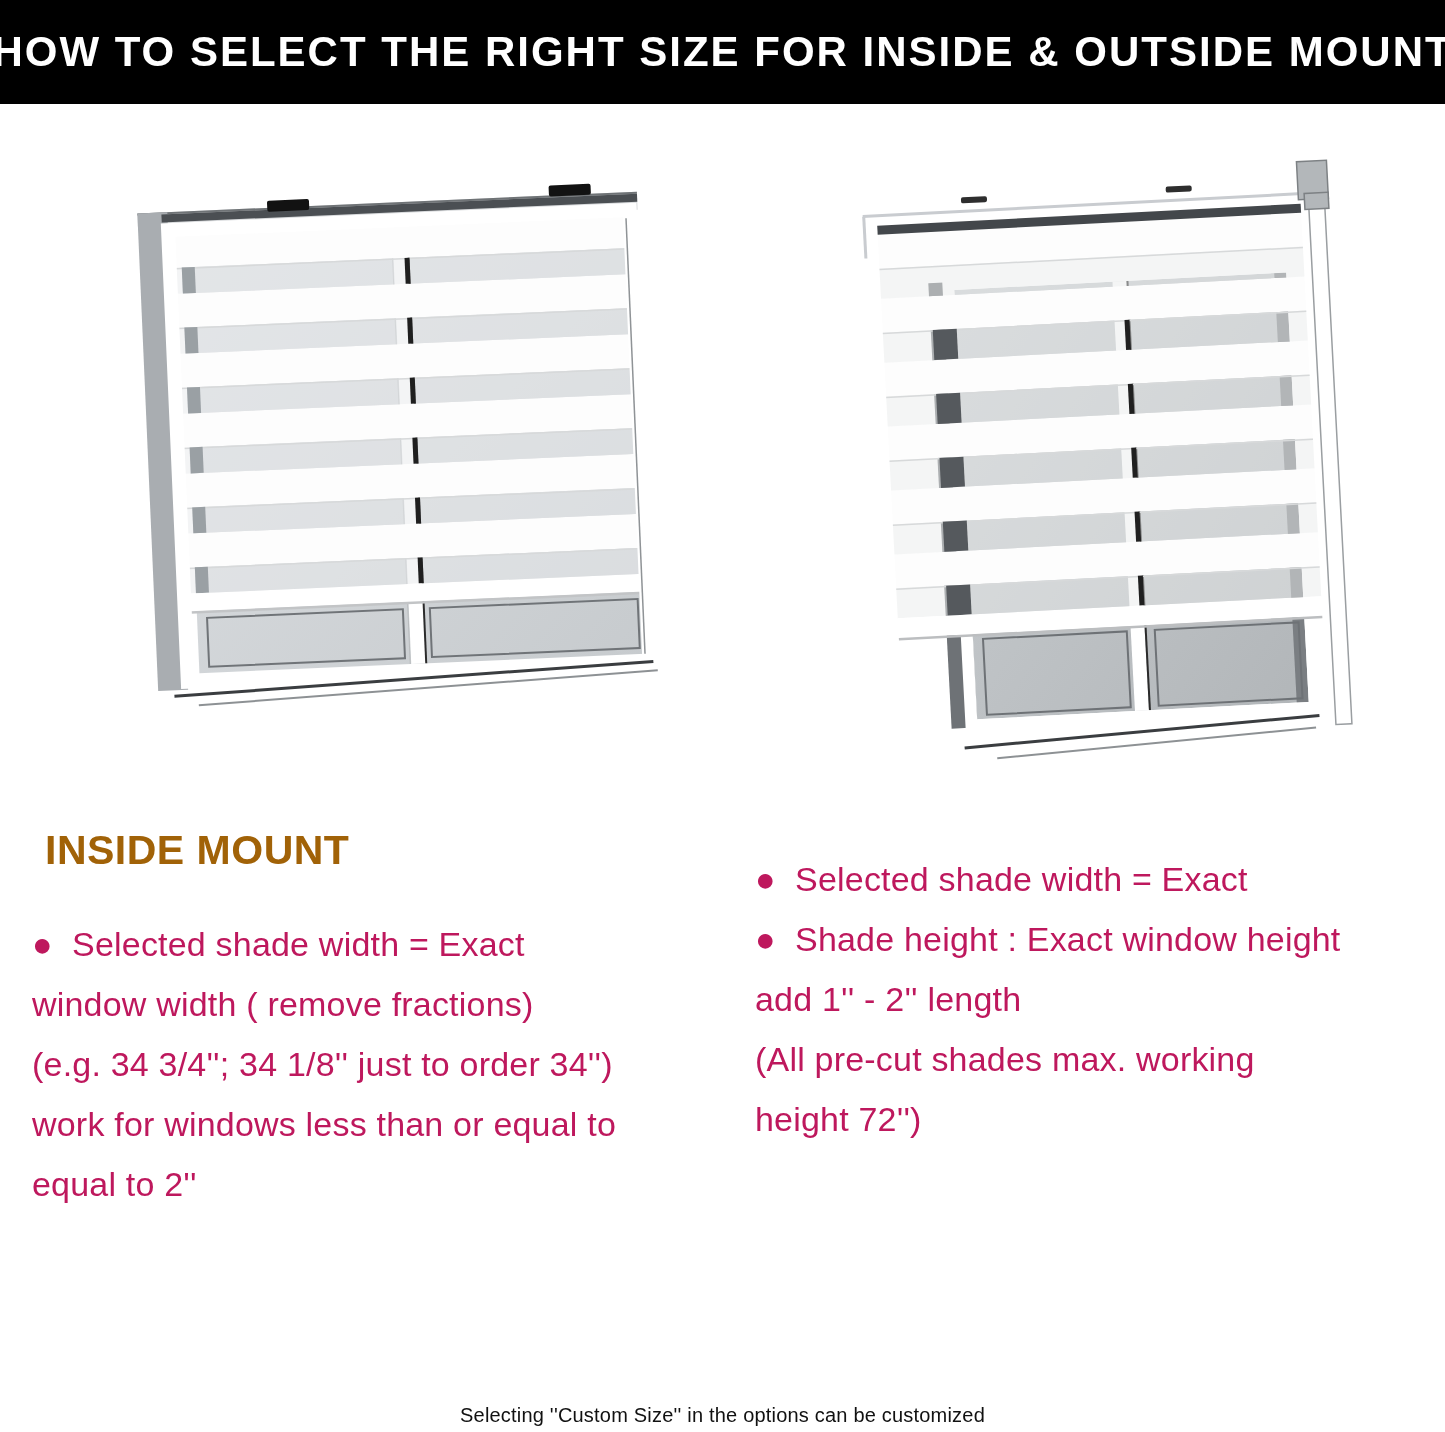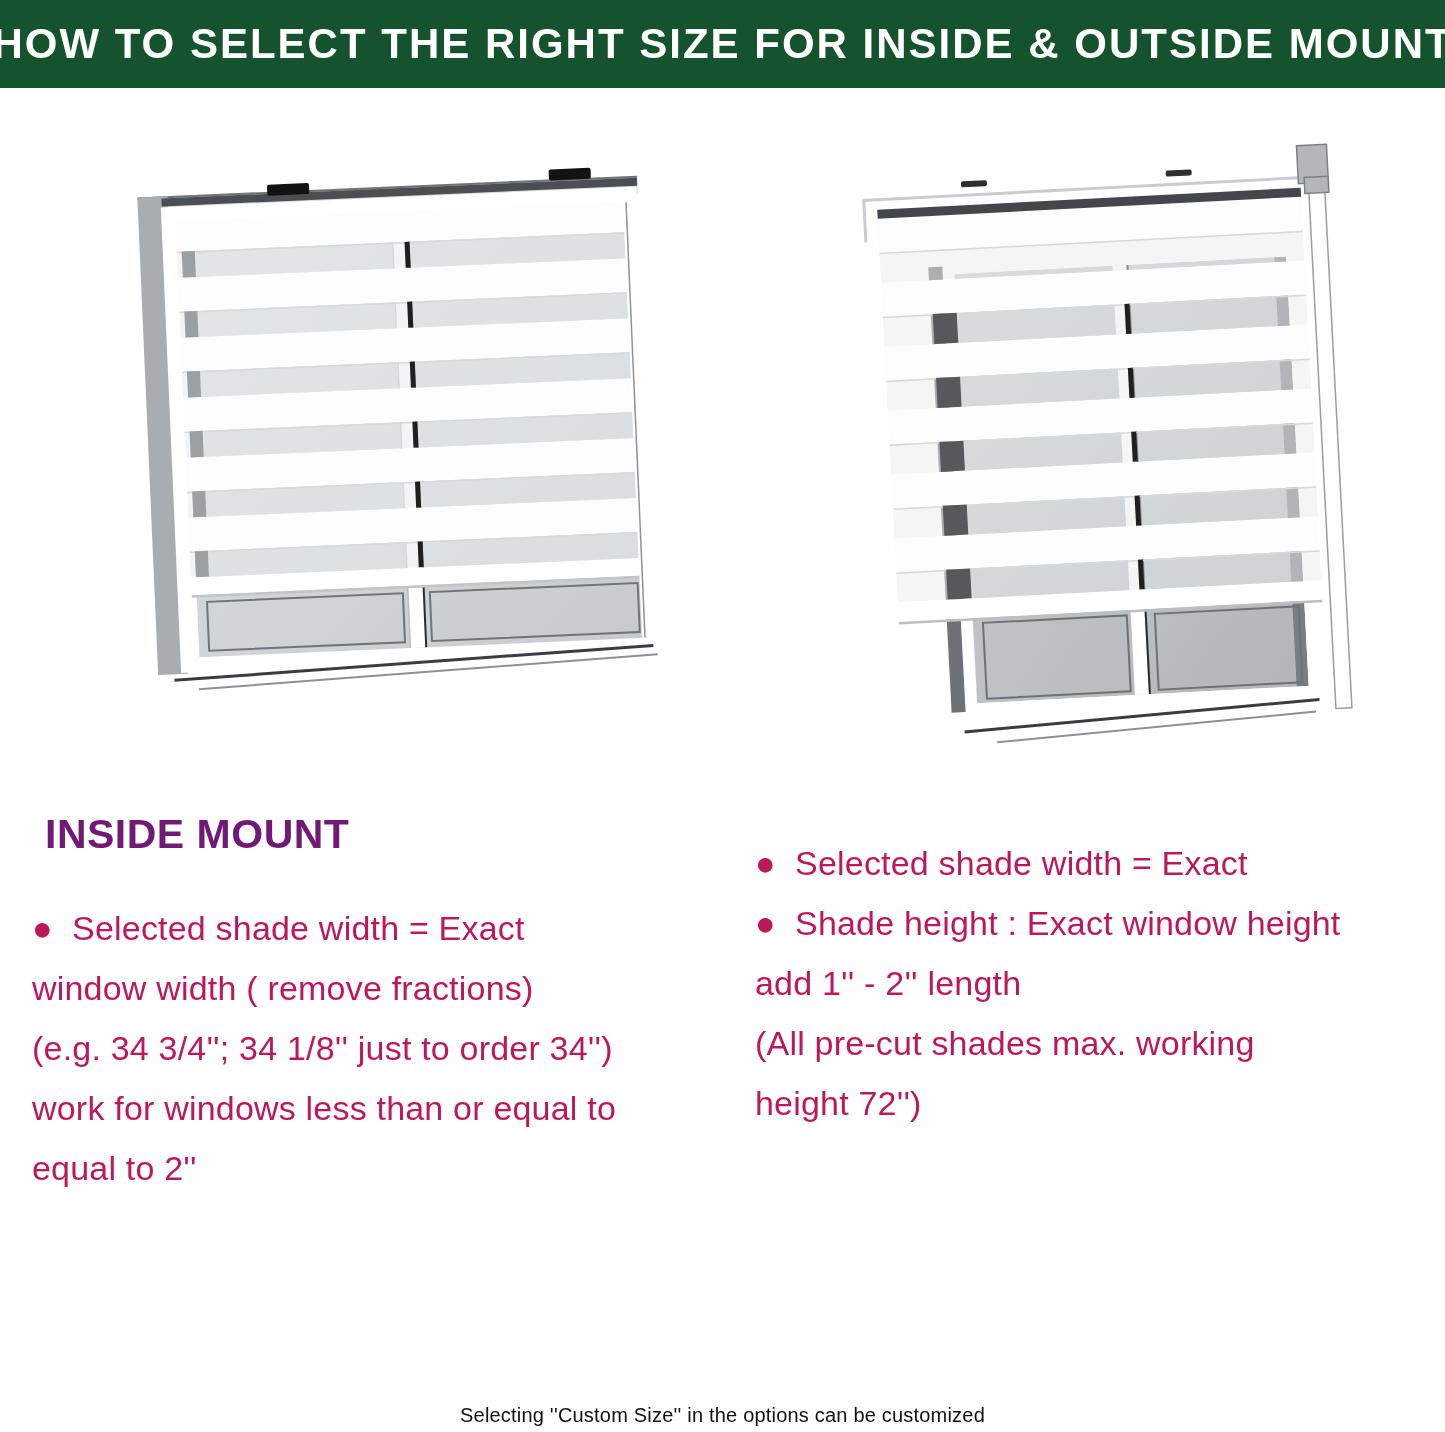--- a/index.html
+++ b/index.html
@@ -5,39 +5,39 @@
   html,body{margin:0;padding:0;background:#ffffff;}
   .page{
     position:relative;
     width:1445px;height:1432px;
     background:#ffffff;
     font-family:"Liberation Sans",sans-serif;
     overflow:hidden;
   }
   
   .banner{
-    height:88px;background:#14532d;
+    height:104px;background:#000000;
     display:flex;align-items:center;justify-content:center;
   }
   .banner h1{
     margin:0;color:#ffffff;
     font-size:42px;font-weight:bold;letter-spacing:2px;
     white-space:nowrap;
   }
   
   .columns{display:flex;width:100%;}
   .col{width:722px;box-sizing:border-box;}
   .figure-area{
     height:655px;display:flex;align-items:flex-start;justify-content:flex-start;
   }
   .fig-inside{padding-left:128px;padding-top:60px;}
   .fig-outside{padding-left:138px;padding-top:50px;}
   .mount-heading{
     margin:8px 0 0 0;
-    color:#701a75;font-size:41px;font-weight:bold;letter-spacing:.5px;
+    color:#a16207;font-size:41px;font-weight:bold;letter-spacing:.5px;
     white-space:nowrap;
   }
   .inside-heading{margin-left:45px;}
   .outside-heading{margin-left:66px;}
   .textblock{margin-top:40px;}
   .inside-text{padding-left:32px;}
   .outside-text{padding-left:33px;}
   .t-line{
     font-size:34px;line-height:60px;color:#be185d;
     letter-spacing:.2px;white-space:pre;

